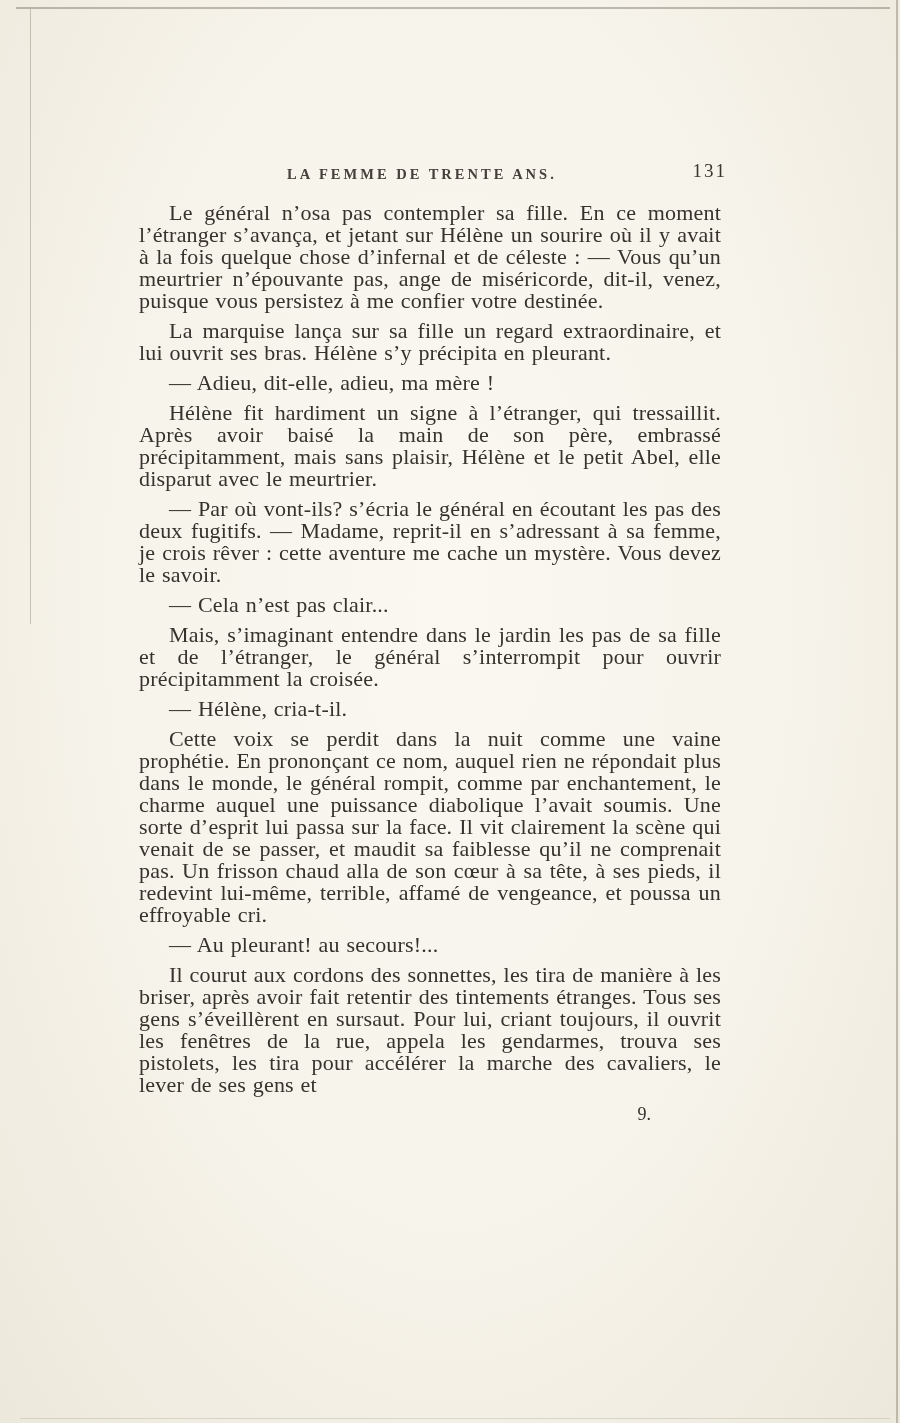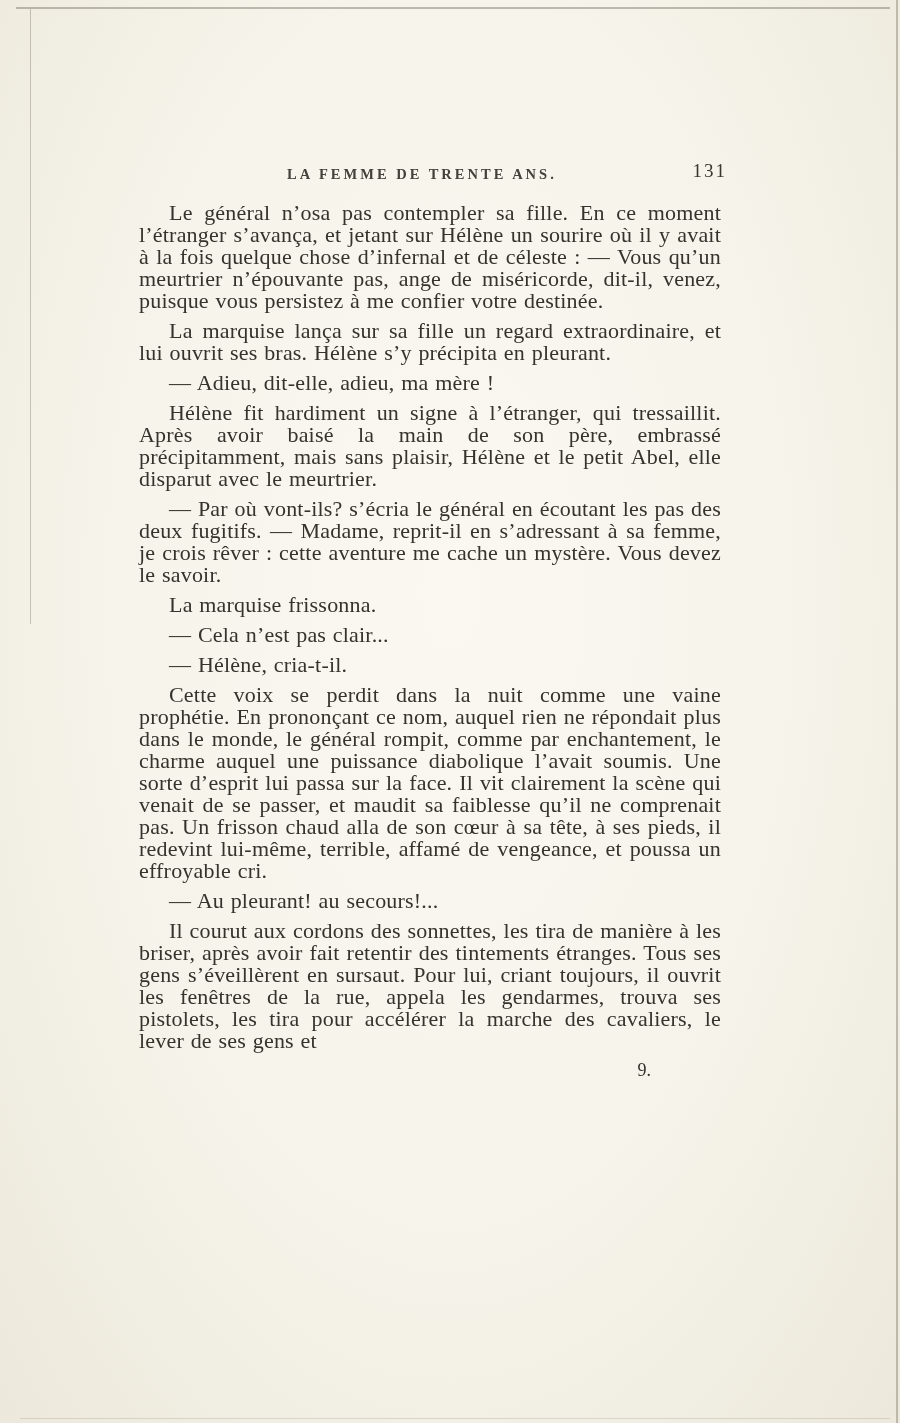--- a/index.html
+++ b/index.html
@@ -92,22 +92,22 @@
       <span class="running-title">LA FEMME DE TRENTE ANS.</span>
       <span class="page-number">131</span>
     </div>
 
     <div class="body-text">
       <p class="para">Le général n’osa pas contempler sa fille. En ce moment l’étranger s’avança, et jetant sur Hélène un sourire où il y avait à la fois quelque chose d’infernal et de céleste : — Vous qu’un meurtrier n’épouvante pas, ange de miséricorde, dit-il, venez, puisque vous persistez à me confier votre destinée.</p>
       <p class="para">La marquise lança sur sa fille un regard extraordinaire, et lui ouvrit ses bras. Hélène s’y précipita en pleurant.</p>
       <p class="para">— Adieu, dit-elle, adieu, ma mère !</p>
       <p class="para">Hélène fit hardiment un signe à l’étranger, qui tressaillit. Après avoir baisé la main de son père, embrassé précipitamment, mais sans plaisir, Hélène et le petit Abel, elle disparut avec le meurtrier.</p>
       <p class="para">— Par où vont-ils? s’écria le général en écoutant les pas des deux fugitifs. — Madame, reprit-il en s’adressant à sa femme, je crois rêver : cette aventure me cache un mystère. Vous devez le savoir.</p>
-      <p class="para">La marquise frissonna.</p>
       <p class="para">— Cela n’est pas clair...</p>
+      <p class="para">Mais, s’imaginant entendre dans le jardin les pas de sa fille et de l’étranger, le général s’interrompit pour ouvrir précipitamment la croisée.</p>
       <p class="para">— Hélène, cria-t-il.</p>
       <p class="para">Cette voix se perdit dans la nuit comme une vaine prophétie. En prononçant ce nom, auquel rien ne répondait plus dans le monde, le général rompit, comme par enchantement, le charme auquel une puissance diabolique l’avait soumis. Une sorte d’esprit lui passa sur la face. Il vit clairement la scène qui venait de se passer, et maudit sa faiblesse qu’il ne comprenait pas. Un frisson chaud alla de son cœur à sa tête, à ses pieds, il redevint lui-même, terrible, affamé de vengeance, et poussa un effroyable cri.</p>
       <p class="para">— Au pleurant! au secours!...</p>
       <p class="para">Il courut aux cordons des sonnettes, les tira de manière à les briser, après avoir fait retentir des tintements étranges. Tous ses gens s’éveillèrent en sursaut. Pour lui, criant toujours, il ouvrit les fenêtres de la rue, appela les gendarmes, trouva ses pistolets, les tira pour accélérer la marche des cavaliers, le lever de ses gens et</p>
     </div>
 
     <div class="signature-mark">9.</div>
 
   </div>
 </div>

